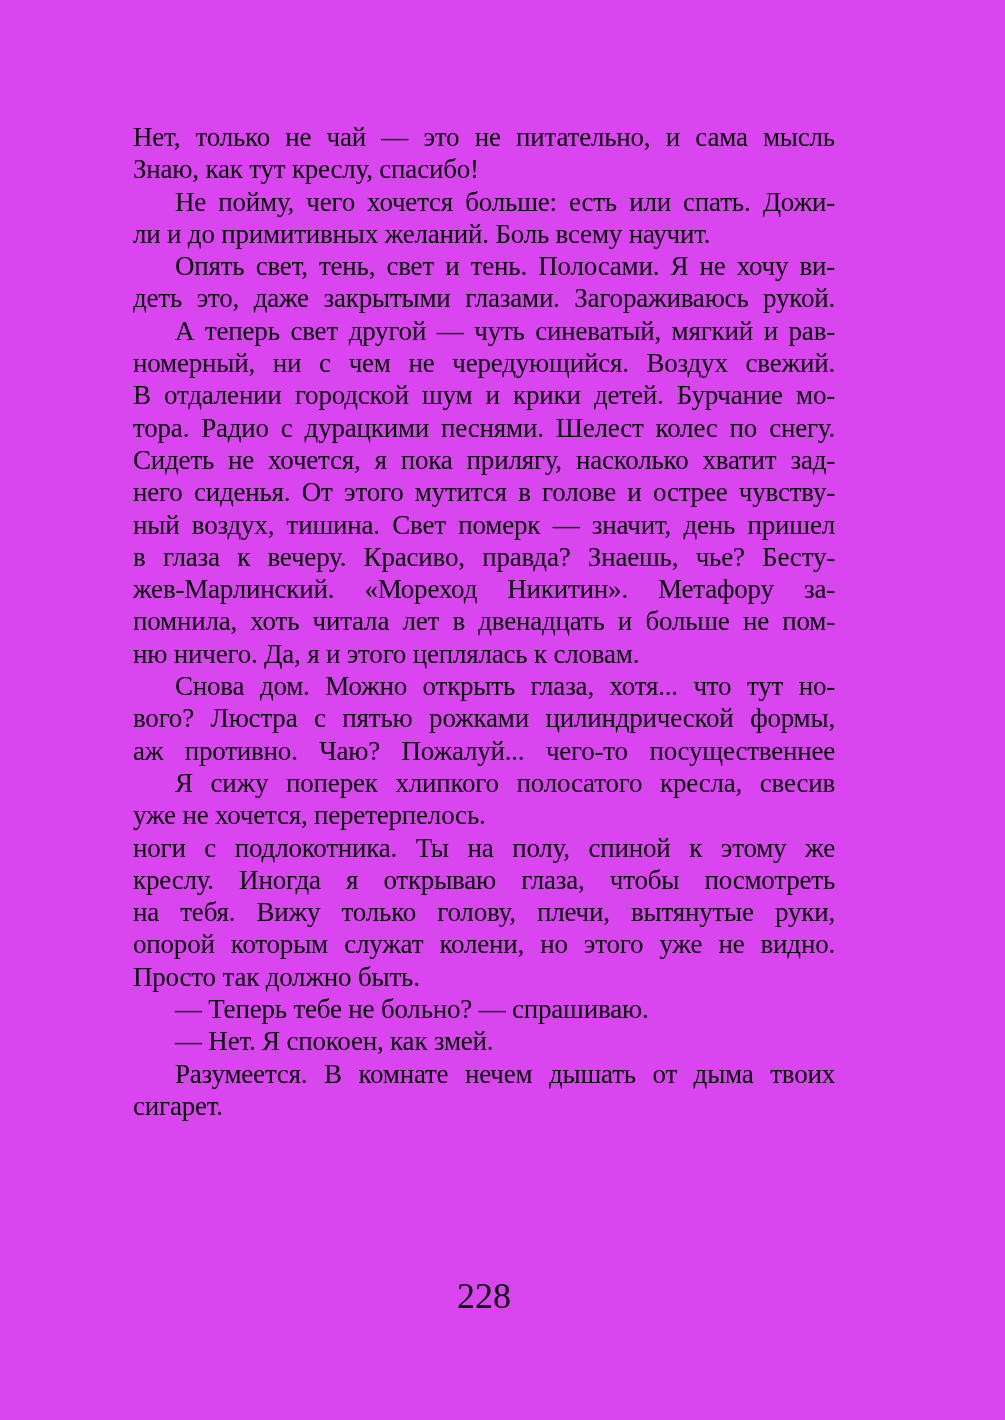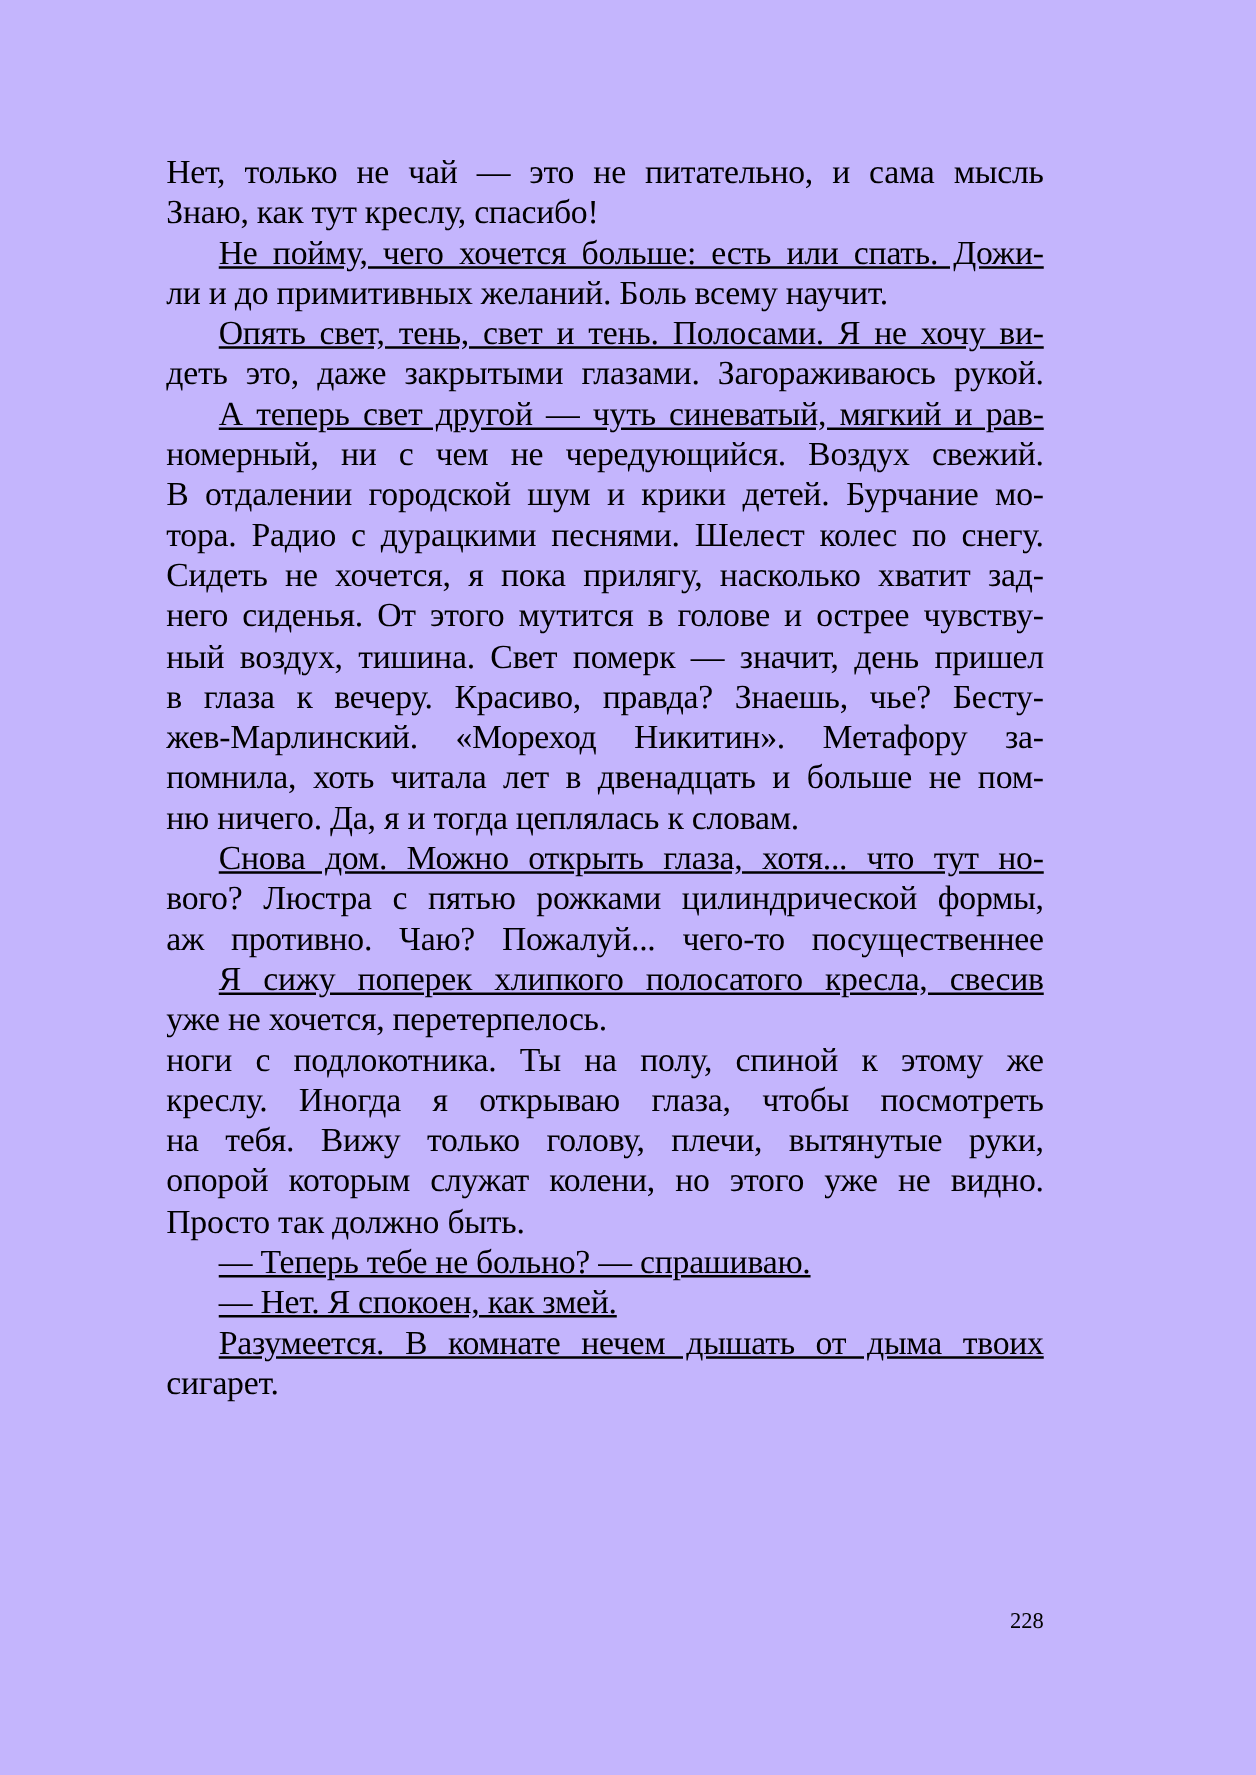--- a/index.html
+++ b/index.html
@@ -6,21 +6,21 @@
     margin: 0;
     padding: 0;
     width: 1005px;
     height: 1420px;
     background: #ffffff;
   }
   .page {
     position: relative;
     width: 1005px;
     height: 1420px;
-    background: #c4b5fd;
+    background: #d946ef;
     color: #000000;
     font-family: "Liberation Serif", "DejaVu Serif", serif;
     overflow: hidden;
   }
   .text-block {
     position: absolute;
     left: 133px;
     top: 121px;
     width: 702px;
   }
@@ -32,29 +32,28 @@
     text-align: left;
     letter-spacing: -0.2px;
   }
   .line.justify {
     white-space: normal;
     text-align: justify;
     text-align-last: justify;
   }
   .line.indent {
     text-indent: 42px;
-    text-decoration: underline;
   }
   .page-number {
     position: absolute;
     left: 133px;
     top: 1280px;
     width: 702px;
-    text-align: right;
-    font-size: 18px;
+    text-align: center;
+    font-size: 36px;
     line-height: 32px;
   }
 </style>
 </head>
 <body>
 
 <div class="page">
   <div class="text-block" id="text-block">
       <div class="line justify">Нет, только не чай — это не питательно, и сама мысль</div>
       <div class="line">Знаю, как тут креслу, спасибо!</div>
@@ -65,21 +64,21 @@
       <div class="line indent justify">А теперь свет другой — чуть синеватый, мягкий и рав-</div>
       <div class="line justify">номерный, ни с чем не чередующийся. Воздух свежий.</div>
       <div class="line justify">В отдалении городской шум и крики детей. Бурчание мо-</div>
       <div class="line justify">тора. Радио с дурацкими песнями. Шелест колес по снегу.</div>
       <div class="line justify">Сидеть не хочется, я пока прилягу, насколько хватит зад-</div>
       <div class="line justify">него сиденья. От этого мутится в голове и острее чувству-</div>
       <div class="line justify">ный воздух, тишина. Свет померк — значит, день пришел</div>
       <div class="line justify">в глаза к вечеру. Красиво, правда? Знаешь, чье? Бесту-</div>
       <div class="line justify">жев-Марлинский. «Мореход Никитин». Метафору за-</div>
       <div class="line justify">помнила, хоть читала лет в двенадцать и больше не пом-</div>
-      <div class="line">ню ничего. Да, я и тогда цеплялась к словам.</div>
+      <div class="line">ню ничего. Да, я и этого цеплялась к словам.</div>
       <div class="line indent justify">Снова дом. Можно открыть глаза, хотя... что тут но-</div>
       <div class="line justify">вого? Люстра с пятью рожками цилиндрической формы,</div>
       <div class="line justify">аж противно. Чаю? Пожалуй... чего-то посущественнее</div>
       <div class="line indent justify">Я сижу поперек хлипкого полосатого кресла, свесив</div>
       <div class="line">уже не хочется, перетерпелось.</div>
       <div class="line justify">ноги с подлокотника. Ты на полу, спиной к этому же</div>
       <div class="line justify">креслу. Иногда я открываю глаза, чтобы посмотреть</div>
       <div class="line justify">на тебя. Вижу только голову, плечи, вытянутые руки,</div>
       <div class="line justify">опорой которым служат колени, но этого уже не видно.</div>
       <div class="line">Просто так должно быть.</div>

